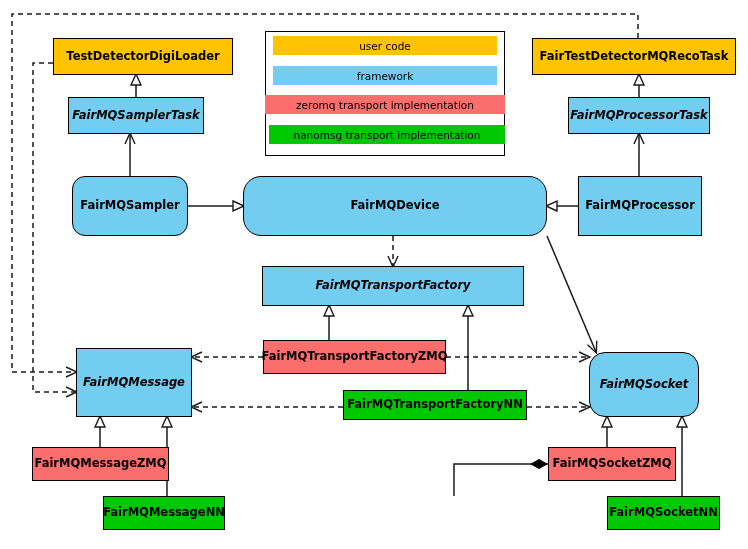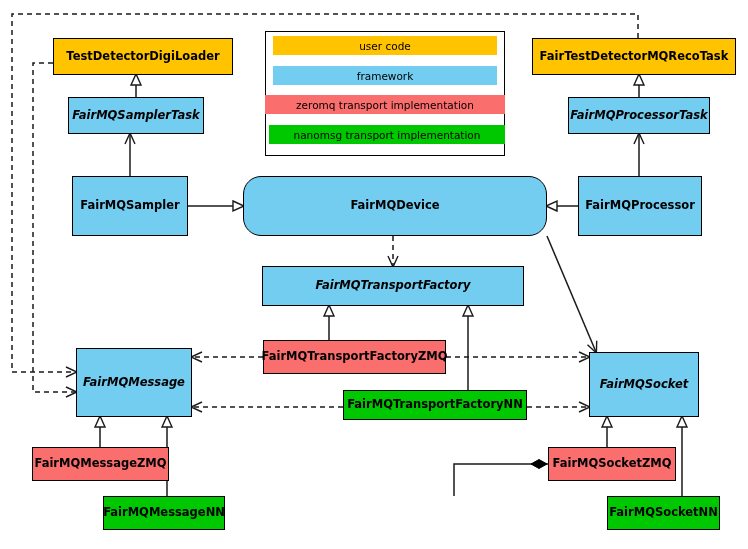--- a/index.html
+++ b/index.html
@@ -81,26 +81,26 @@
   <div class="legend-box" style="left:265px;top:31px;width:240px;height:125px;"></div>
   <div class="legend-row" style="left:273px;top:36px;width:224px;height:19px;background:#FFC300;">user code</div>
   <div class="legend-row" style="left:273px;top:66px;width:224px;height:19px;background:#73CDF0;">framework</div>
   <div class="legend-row" style="left:265px;top:95px;width:240px;height:19px;background:#FA6E6E;">zeromq transport implementation</div>
   <div class="legend-row" style="left:269px;top:125px;width:236px;height:19px;background:#00C800;">nanomsg transport implementation</div>
 
   <div class="node" style="left:53px;top:38px;width:180px;height:37px;background:#FFC300;">TestDetectorDigiLoader</div>
   <div class="node" style="left:532px;top:38px;width:204px;height:37px;background:#FFC300;">FairTestDetectorMQRecoTask</div>
   <div class="node abstract" style="left:68px;top:97px;width:136px;height:37px;background:#73CDF0;">FairMQSamplerTask</div>
   <div class="node abstract" style="left:568px;top:97px;width:142px;height:37px;background:#73CDF0;">FairMQProcessorTask</div>
-  <div class="node" style="left:72px;top:176px;width:116px;height:60px;background:#73CDF0;">FairMQSampler</div>
+  <div class="node" style="left:72px;top:176px;width:116px;height:60px;background:#73CDF0;border-radius:13px;">FairMQSampler</div>
   <div class="node" style="left:243px;top:176px;width:304px;height:60px;background:#73CDF0;border-radius:18px;">FairMQDevice</div>
   <div class="node" style="left:578px;top:176px;width:124px;height:60px;background:#73CDF0;">FairMQProcessor</div>
   <div class="node" style="left:263px;top:340px;width:183px;height:34px;background:#FA6E6E;">FairMQTransportFactoryZMQ</div>
   <div class="node abstract" style="left:262px;top:266px;width:262px;height:40px;background:#73CDF0;">FairMQTransportFactory</div>
   <div class="node" style="left:343px;top:390px;width:184px;height:28px;background:#00C800;">FairMQTransportFactoryNN</div>
   <div class="node abstract" style="left:76px;top:348px;width:116px;height:69px;background:#73CDF0;">FairMQMessage</div>
-  <div class="node abstract" style="left:589px;top:352px;width:110px;height:65px;background:#73CDF0;">FairMQSocket</div>
+  <div class="node abstract" style="left:589px;top:352px;width:110px;height:65px;background:#73CDF0;border-radius:16px;">FairMQSocket</div>
   <div class="node" style="left:32px;top:447px;width:137px;height:34px;background:#FA6E6E;">FairMQMessageZMQ</div>
   <div class="node" style="left:103px;top:496px;width:122px;height:34px;background:#00C800;">FairMQMessageNN</div>
   <div class="node" style="left:548px;top:447px;width:128px;height:34px;background:#FA6E6E;">FairMQSocketZMQ</div>
   <div class="node" style="left:607px;top:496px;width:113px;height:34px;background:#00C800;">FairMQSocketNN</div>
 
 </div>
 
 </body></html>

